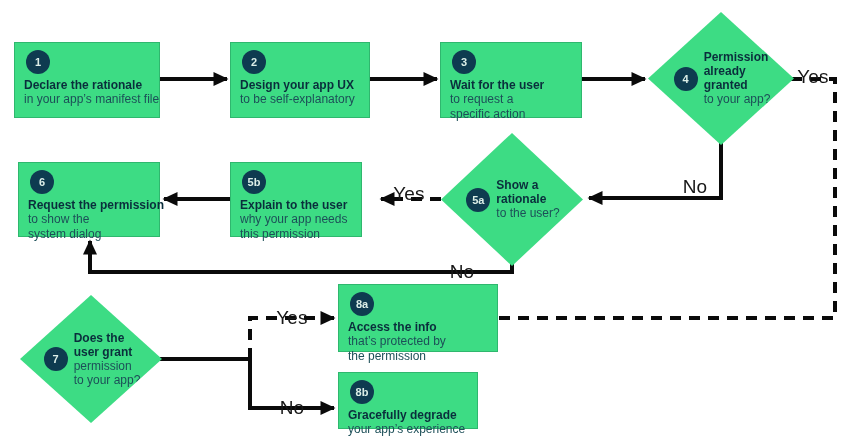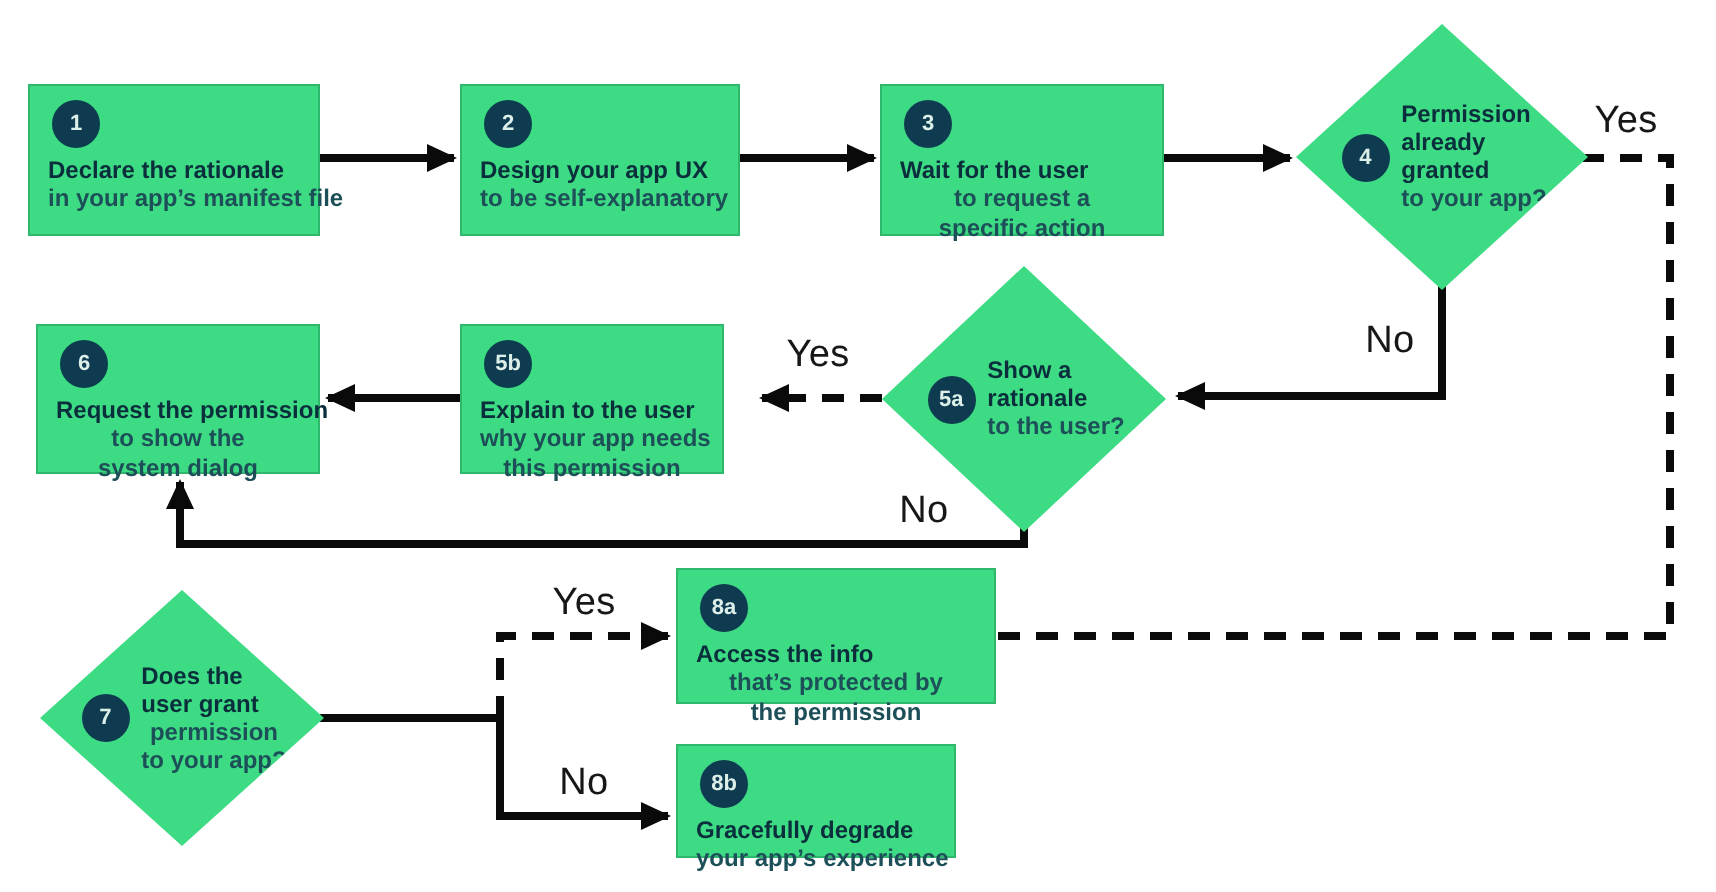--- a/index.html
+++ b/index.html
@@ -29,27 +29,27 @@
     color:#dcefe8;font-size:11px;font-weight:bold;
     display:flex;align-items:center;justify-content:center;
     flex:0 0 auto;
   }
   .box .badge{margin:2px 0 4px 2px}
   .title{
     font-weight:bold;color:var(--ink,#0a2e3c);
     font-size:12px;line-height:14px;white-space:nowrap;
   }
   .line{
-    color:var(--ink2,#1d4f58);font-weight:700;
-    font-size:12px;line-height:14.5px;white-space:nowrap;text-align:center;
+    color:var(--ink2,#1d4f58);font-weight:400;
+    font-size:12px;line-height:14.5px;white-space:nowrap;
   }
   .dmd-content{display:flex;align-items:center;gap:6px;padding-left:2px}
   .lbl{
     position:absolute;z-index:3;width:44px;text-align:center;
-    font-size:19px;color:#171717;letter-spacing:.2px;
+    font-size:19px;color:#171717;letter-spacing:.2px;margin-top:16px;
   }
 </style>
 </head>
 <body>
 
 <div class="stage">
 
   <svg class="wires" width="858" height="446" viewBox="0 0 858 446">
     <defs>
       <marker id="ah" markerUnits="userSpaceOnUse" markerWidth="18" markerHeight="16" refX="14" refY="8" orient="auto">

